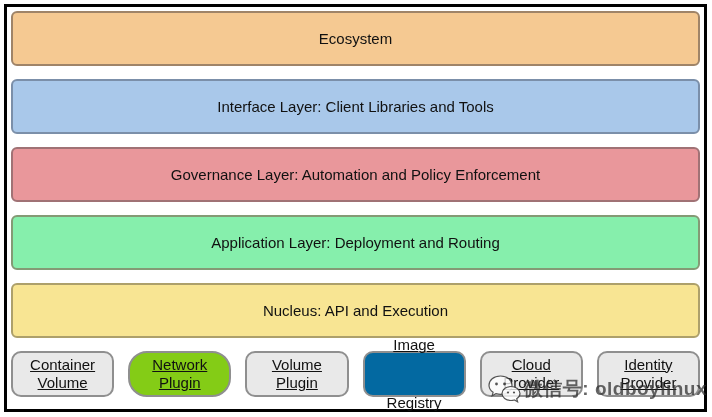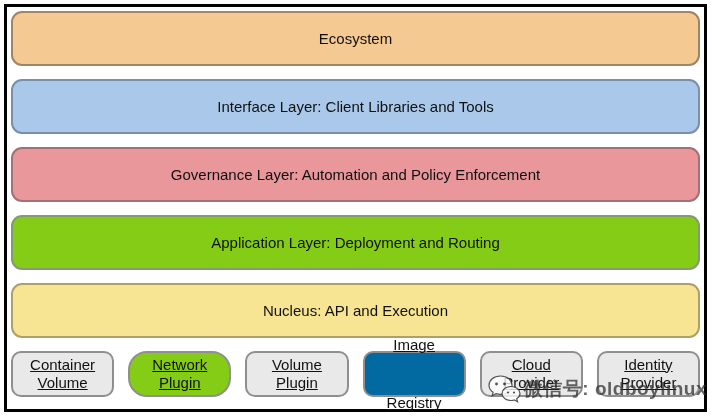--- a/index.html
+++ b/index.html
@@ -26,21 +26,21 @@
     box-sizing: border-box;
     display: flex;
     flex-direction: column;
     gap: 13px;
     padding: 4px;
   }
   .layer {
     height: 55px;
     flex: 0 0 55px;
     border: 2px solid #888888;
-    border-radius: 11px;
+    border-radius: 6px;
     box-sizing: border-box;
     display: flex;
     align-items: center;
     justify-content: center;
     font-size: 15px;
     color: #111111;
   }
   .plugin-row {
     flex: 0 0 46px;
     height: 46px;
@@ -97,21 +97,21 @@
     </div>
 
     <div class="layer" style="background: rgb(169, 200, 234); border-color: rgb(123, 143, 169);">
       <span>Interface Layer: Client Libraries and Tools</span>
     </div>
 
     <div class="layer" style="background: rgb(233, 151, 155); border-color: rgb(160, 114, 117);">
       <span>Governance Layer: Automation and Policy Enforcement</span>
     </div>
 
-    <div class="layer" style="background: #84cc16; border-color: rgb(132, 154, 117);">
+    <div class="layer" style="background: #86efac; border-color: rgb(132, 154, 117);">
       <span>Application Layer: Deployment and Routing</span>
     </div>
 
     <div class="layer" style="background: rgb(248, 229, 147); border-color: rgb(173, 160, 107);">
       <span>Nucleus: API and Execution</span>
     </div>
 
     <div class="plugin-row">
       <div class="plugin" style="background: rgb(233, 233, 233); border-color: rgb(143, 143, 143);">
         <span>Container</span>

